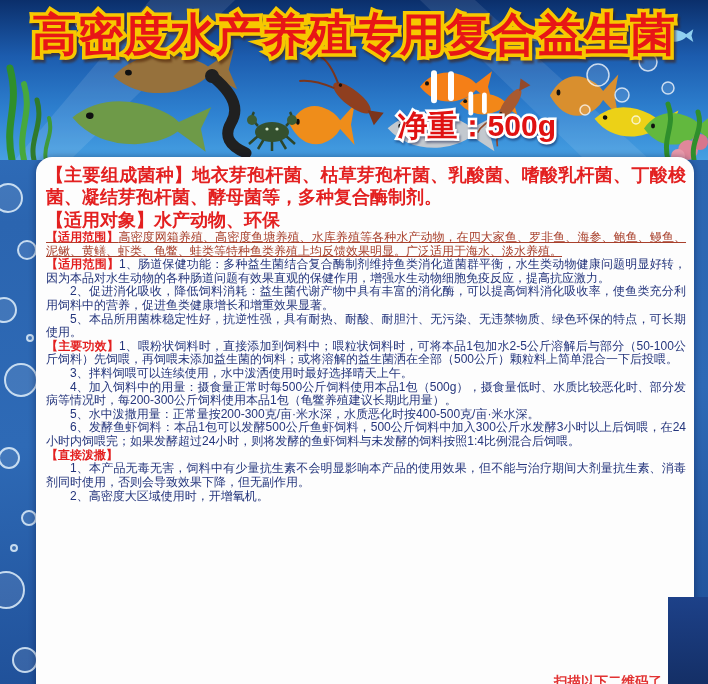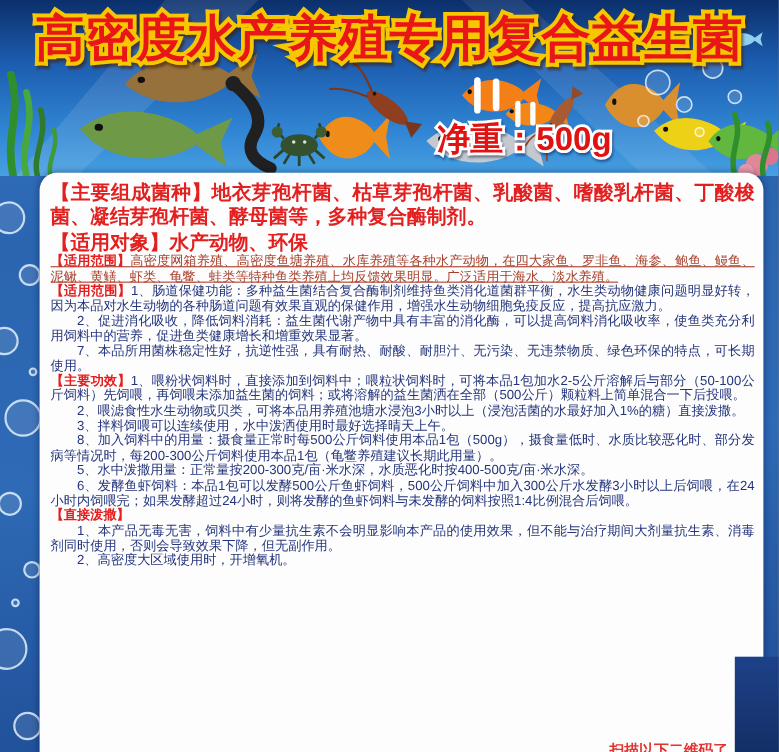--- a/index.html
+++ b/index.html
@@ -214,26 +214,25 @@
       <p><span class="hdr">【适用对象】</span><span>水产动物、环保</span></p>
     </div>
 
     <div class="body-block">
 
 
       <p class="scope"><span class="hdr">【适用范围】</span><span>高密度网箱养殖、高密度鱼塘养殖、水库养殖等各种水产动物，在四大家鱼、罗非鱼、海参、鲍鱼、鳗鱼、泥鳅、黄鳝、虾类、龟鳖、蛙类等特种鱼类养殖上均反馈效果明显。广泛适用于海水、淡水养殖。</span></p>
 
       <p><span class="hdr">【适用范围】</span><span>1、肠道保健功能：多种益生菌结合复合酶制剂维持鱼类消化道菌群平衡，水生类动物健康问题明显好转，因为本品对水生动物的各种肠道问题有效果直观的保健作用，增强水生动物细胞免疫反应，提高抗应激力。</span></p>
       <p class="indent">2、促进消化吸收，降低饲料消耗：益生菌代谢产物中具有丰富的消化酶，可以提高饲料消化吸收率，使鱼类充分利用饲料中的营养，促进鱼类健康增长和增重效果显著。</p>
-      <p class="indent">7、本品所用菌株稳定性好，抗逆性强，具有耐热、耐酸、耐胆汁、无污染、无违禁物质、绿色环保的特点，可长期使用。</p>
+      <p class="indent">5、本品所用菌株稳定性好，抗逆性强，具有耐热、耐酸、耐胆汁、无污染、无违禁物质、绿色环保的特点，可长期使用。</p>
 
       <p><span class="hdr">【主要功效】</span><span>1、喂粉状饲料时，直接添加到饲料中；喂粒状饲料时，可将本品1包加水2-5公斤溶解后与部分（50-100公斤饲料）先饲喂，再饲喂未添加益生菌的饲料；或将溶解的益生菌洒在全部（500公斤）颗粒料上简单混合一下后投喂。</span></p>
-      <p class="indent">2、喂滤食性水生动物或贝类，可将本品用养殖池塘水浸泡3小时以上（浸泡活菌的水最好加入1%的糖）直接泼撒。</p>
       <p class="indent">3、拌料饲喂可以连续使用，水中泼洒使用时最好选择晴天上午。</p>
-      <p class="indent">8、加入饲料中的用量：摄食量正常时每500公斤饲料使用本品1包（500g），摄食量低时、水质比较恶化时、部分发病等情况时，每200-300公斤饲料使用本品1包（龟鳖养殖建议长期此用量）。</p>
+      <p class="indent">4、加入饲料中的用量：摄食量正常时每500公斤饲料使用本品1包（500g），摄食量低时、水质比较恶化时、部分发病等情况时，每200-300公斤饲料使用本品1包（龟鳖养殖建议长期此用量）。</p>
       <p class="indent">5、水中泼撒用量：正常量按200-300克/亩·米水深，水质恶化时按400-500克/亩·米水深。</p>
       <p class="indent">6、发酵鱼虾饲料：本品1包可以发酵500公斤鱼虾饲料，500公斤饲料中加入300公斤水发酵3小时以上后饲喂，在24小时内饲喂完；如果发酵超过24小时，则将发酵的鱼虾饲料与未发酵的饲料按照1:4比例混合后饲喂。</p>
 
       <p><span class="hdr">【直接泼撒】</span></p>
       <p class="indent">1、本产品无毒无害，饲料中有少量抗生素不会明显影响本产品的使用效果，但不能与治疗期间大剂量抗生素、消毒剂同时使用，否则会导致效果下降，但无副作用。</p>
       <p class="indent">2、高密度大区域使用时，开增氧机。</p>
 
     </div>
   </div>
 

